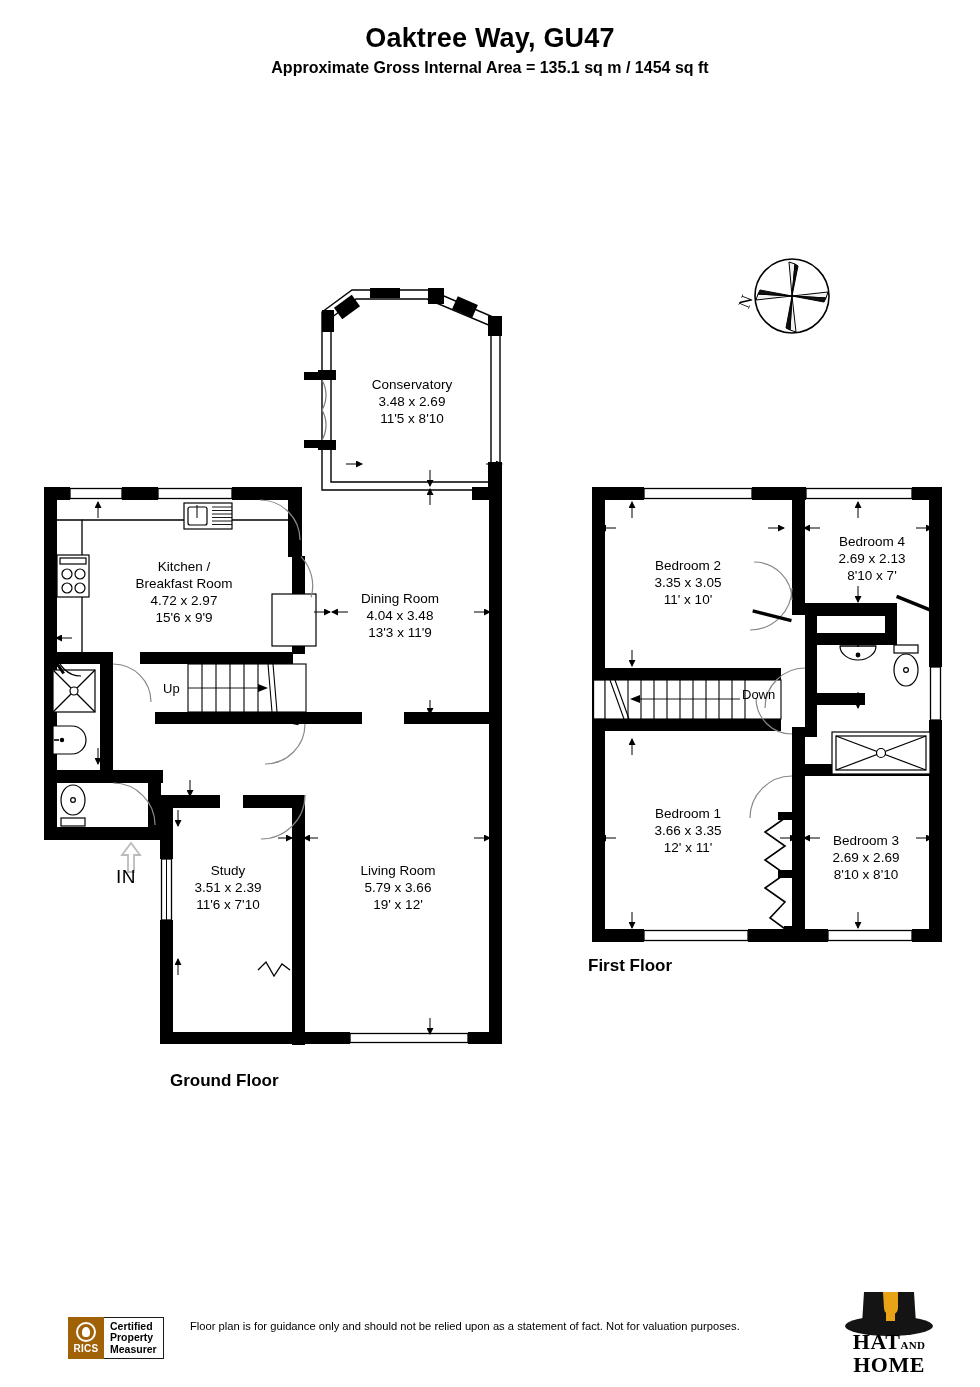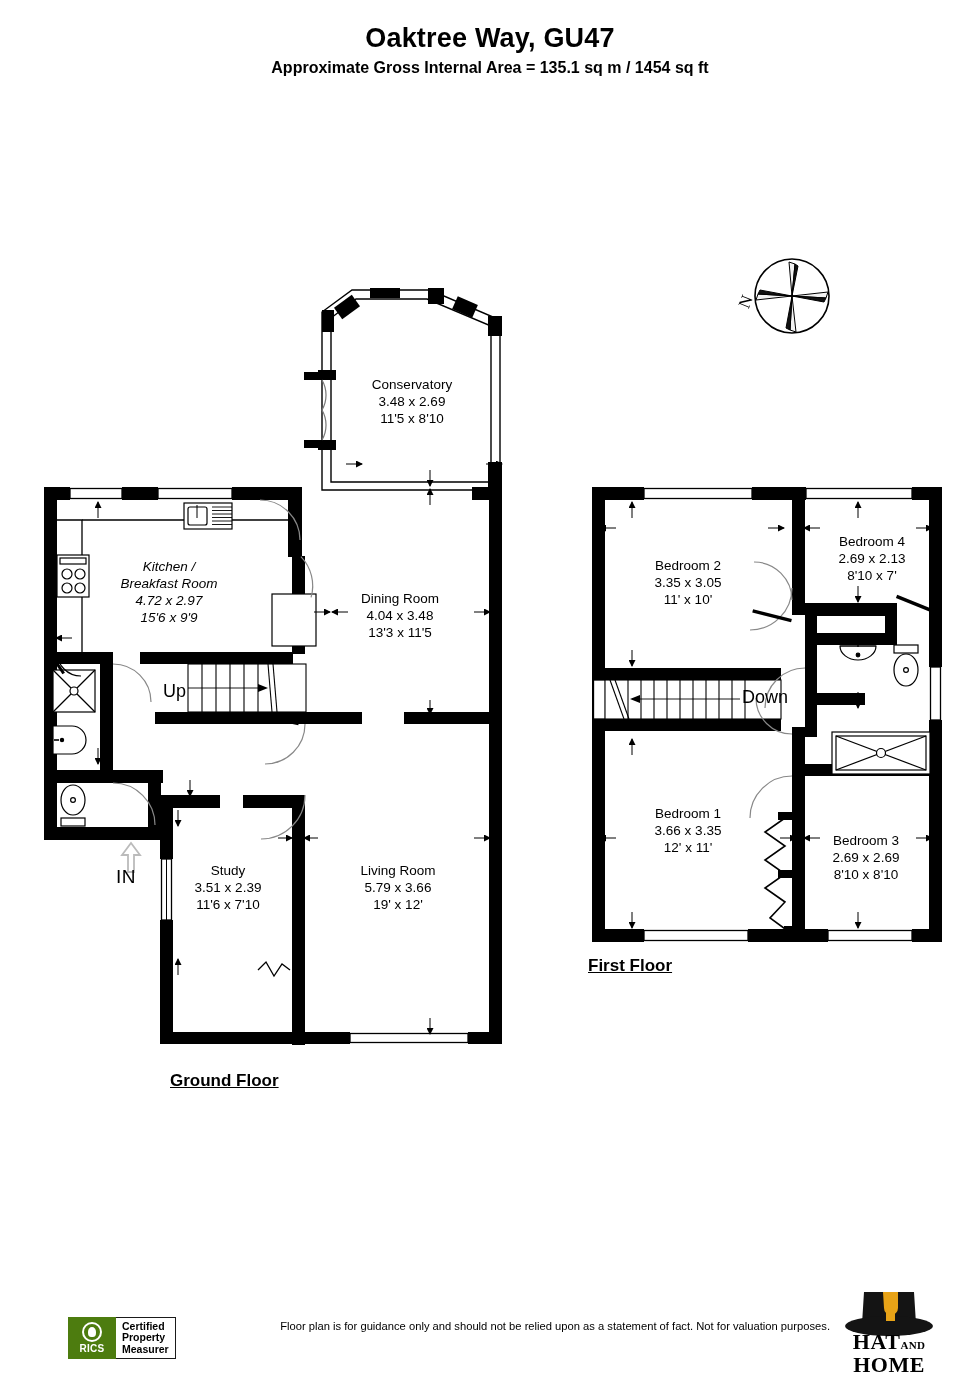--- a/index.html
+++ b/index.html
@@ -50,78 +50,77 @@
     width: 980px;
     height: 1387px;
   }
 
   
   .floor-label {
     position: absolute;
     font-size: 17px;
     font-weight: bold;
     white-space: nowrap;
-    text-decoration: underline;
   }
   #ground-floor-label { left: 150px; top: 1071px; margin-left: 20px; }
   #first-floor-label  { left: 588px; top: 956px; }
 
   
   .room-label {
     position: absolute;
     text-align: center;
     font-size: 13.5px;
     line-height: 17px;
     white-space: nowrap;
     transform: translateX(-50%);
   }
   .room-label .rl-name { display: block; }
   .room-label .rl-m    { display: block; }
   .room-label .rl-ft   { display: block; }
 
   
   .plan-text {
     position: absolute;
-    font-size: 18px;
+    font-size: 13px;
     white-space: nowrap;
   }
   #in-label {
     position: absolute;
     font-size: 19px;
     letter-spacing: 0.5px;
     white-space: nowrap;
   }
 
   
   #footer {
     position: absolute;
     left: 0; top: 1280px;
     width: 980px;
     height: 100px;
   }
   #disclaimer {
     position: absolute;
     left: 190px; top: 39px;
     width: 640px;
-    text-align: right;
+    text-align: left;
     font-size: 11.2px;
     line-height: 14.2px;
   }
 
   
   #rics-badge {
     position: absolute;
     left: 68px; top: 1317px;
     display: flex;
     align-items: stretch;
     height: 42px;
   }
   #rics-mark {
-    background: #4d7c0f;
-    width: 48px;
+    background: #a16207;
+    width: 36px;
     display: flex;
     flex-direction: column;
     align-items: center;
     justify-content: center;
     padding: 2px 3px;
     box-sizing: border-box;
   }
   #rics-mark .rics-glyph {
     width: 20px; height: 20px;
     border-radius: 50%;
@@ -530,31 +529,31 @@
     <polygon points="50,44 16,42 18,38" fill="#111" stroke="#000" stroke-width="1"></polygon>
   </svg>
   <div id="compass-n">N</div>
 
   <div class="room-label" style="left:412px; top:376px;">
     <span class="rl-name">Conservatory</span>
     <span class="rl-m">3.48 x 2.69</span>
     <span class="rl-ft">11'5 x 8'10</span>
   </div>
 
-  <div class="room-label" style="left:169px; top:558px;font-style:italic;">
+  <div class="room-label" style="left:184px; top:558px;">
     <span class="rl-name">Kitchen /</span>
     <span class="rl-name">Breakfast Room</span>
     <span class="rl-m">4.72 x 2.97</span>
     <span class="rl-ft">15'6 x 9'9</span>
   </div>
 
   <div class="room-label" style="left:400px; top:590px;">
     <span class="rl-name">Dining Room</span>
     <span class="rl-m">4.04 x 3.48</span>
-    <span class="rl-ft">13'3 x 11'5</span>
+    <span class="rl-ft">13'3 x 11'9</span>
   </div>
 
   <div class="room-label" style="left:228px; top:862px;">
     <span class="rl-name">Study</span>
     <span class="rl-m">3.51 x 2.39</span>
     <span class="rl-ft">11'6 x 7'10</span>
   </div>
 
   <div class="room-label" style="left:398px; top:862px;">
     <span class="rl-name">Living Room</span>

